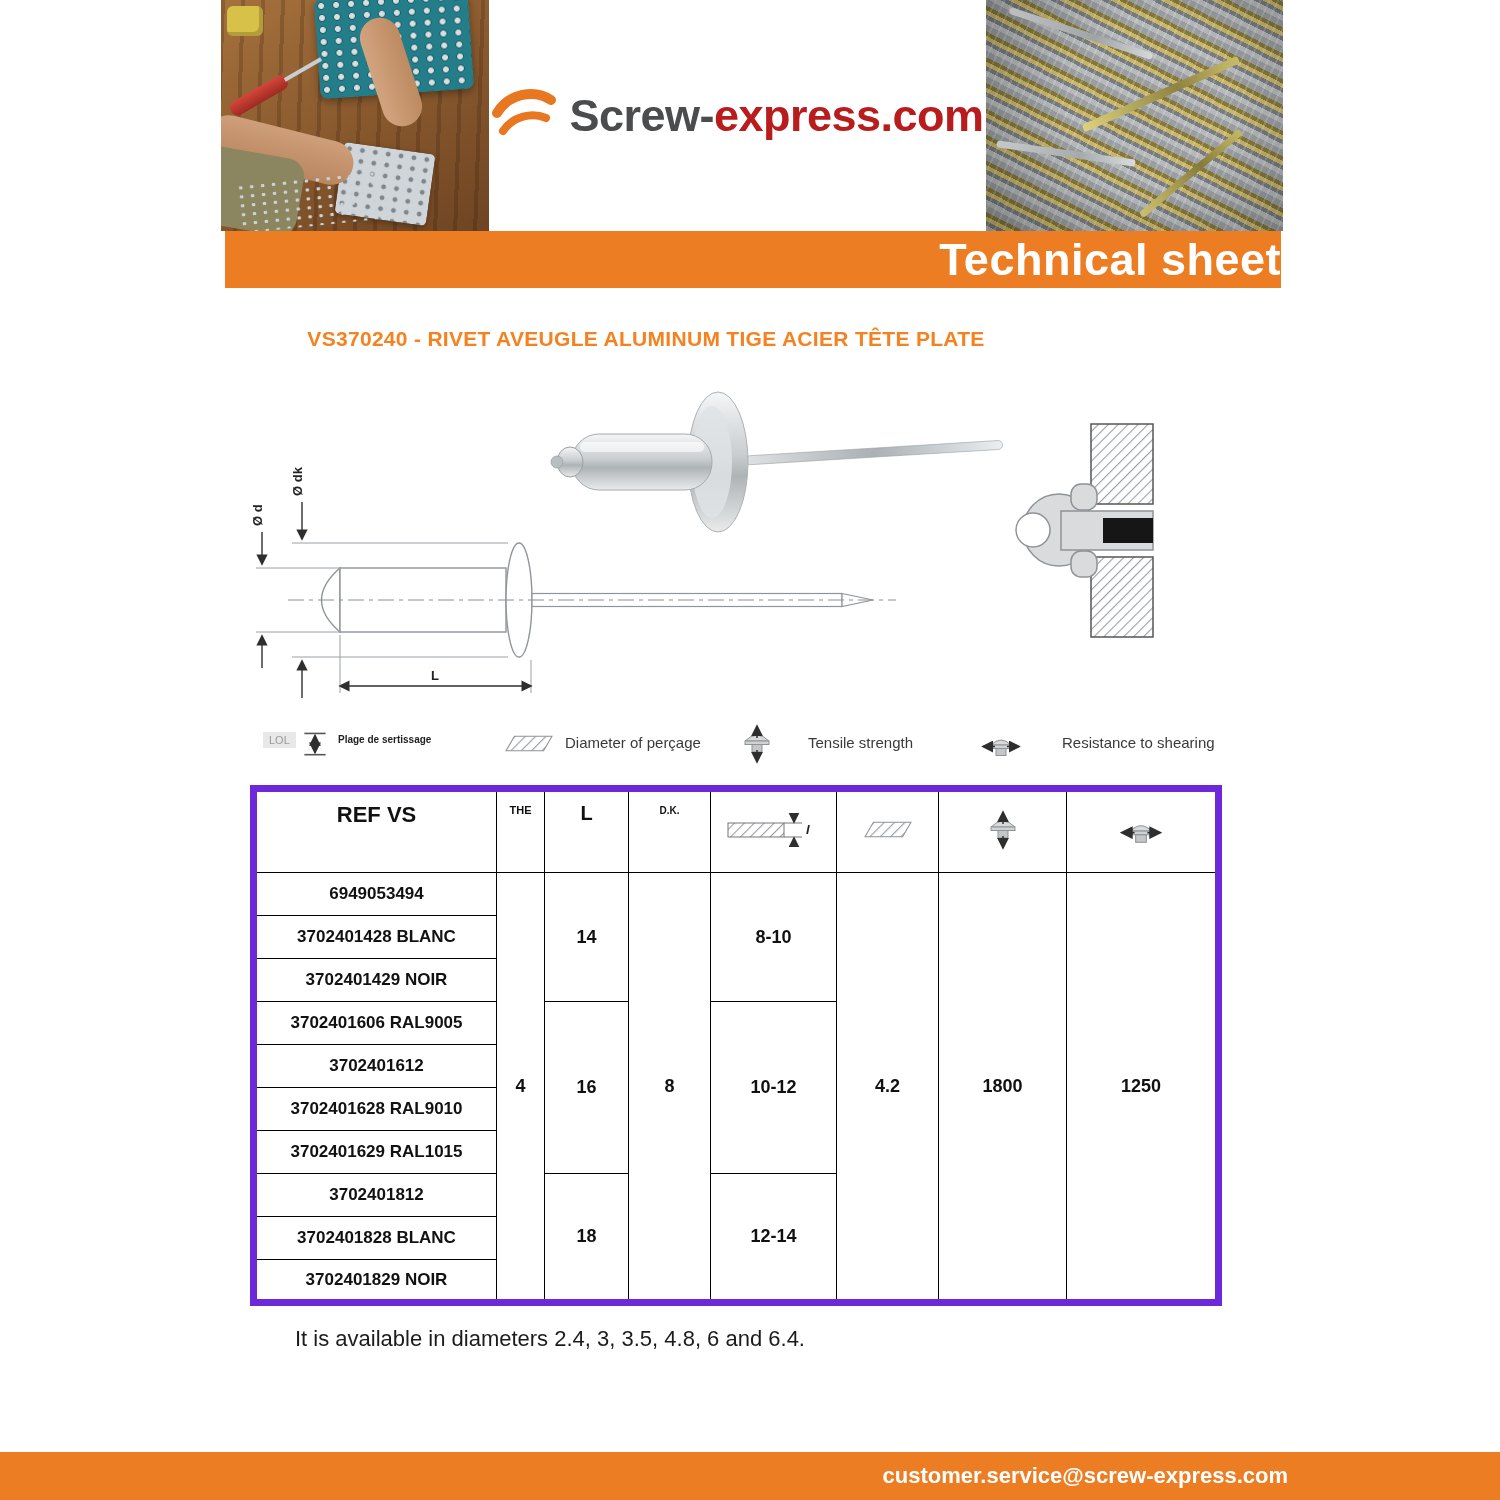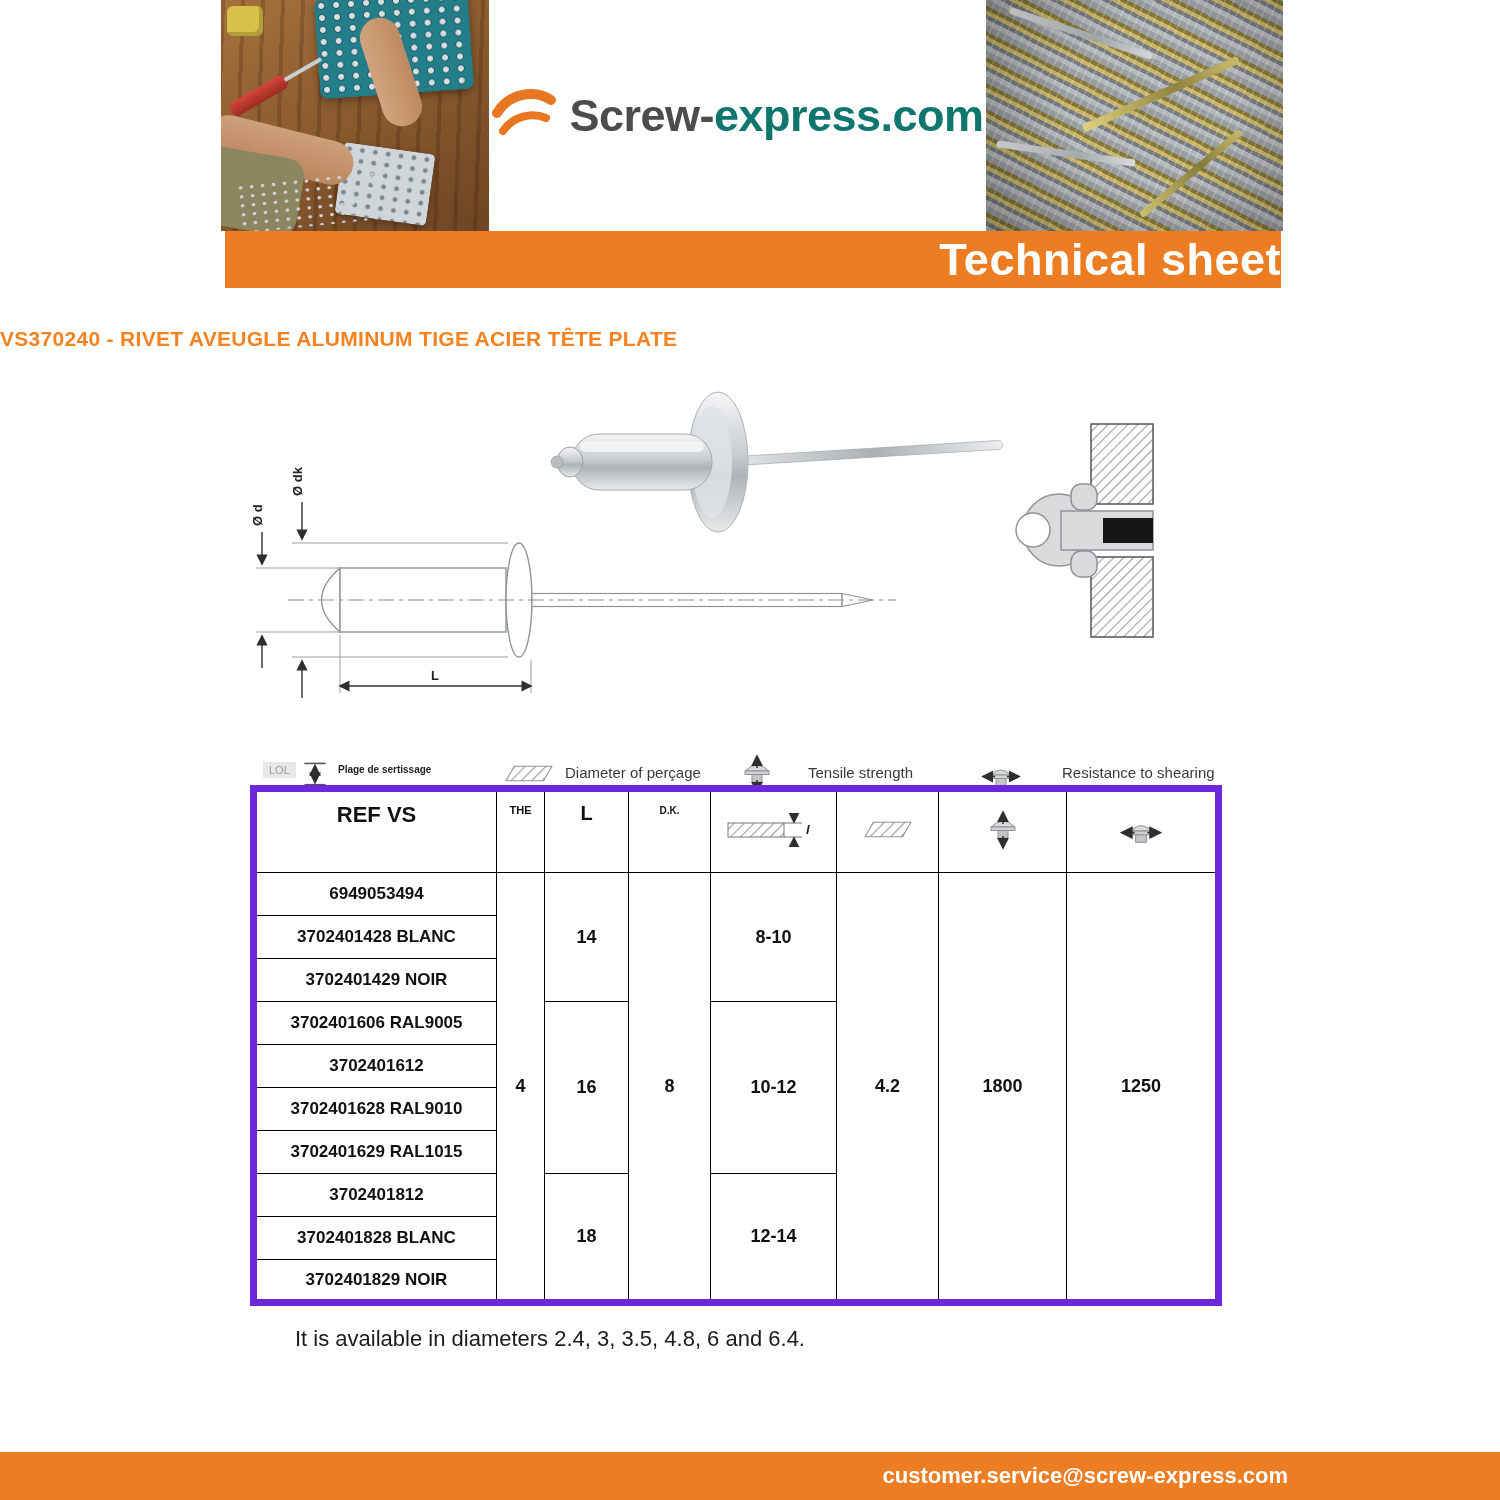--- a/index.html
+++ b/index.html
@@ -43,39 +43,39 @@
   .sc1 { left:20px; top:30px; width:150px; height:7px; background:linear-gradient(90deg,#e8eaeb,#9fa4a7 60%,#d6d9da); transform:rotate(18deg); }
   .sc2 { left:90px; top:90px; width:170px; height:8px; background:linear-gradient(90deg,#ded27e,#8f8340 60%,#cdc06c); transform:rotate(-24deg); }
   .sc3 { left:10px; top:150px; width:140px; height:7px; background:linear-gradient(90deg,#eceeef,#a6abae 60%,#dadcdd); transform:rotate(8deg); }
   .sc4 { left:140px; top:170px; width:130px; height:7px; background:linear-gradient(90deg,#d8cc76,#857a39 60%,#c9bd69); transform:rotate(-40deg); }
 
   
   .logo { position:absolute; left:489px; top:0; width:497px; height:231px;
     display:flex; align-items:center; justify-content:center; gap:12px; }
   .brand { font-size:45px; font-weight:bold; letter-spacing:-0.5px; white-space:nowrap; }
   .brand .pfx { color:#4a4c4e; }
-  .brand .sfx { color:#0f766e; }
+  .brand .sfx { color:#b91c1c; }
 
   
   .banner { position:absolute; left:225px; top:231px; width:1056px; height:57px;
     background:#ED7D23; color:#fff; display:flex; align-items:center; justify-content:flex-end;
     font-size:45px; font-weight:bold; letter-spacing:.5px; }
 
   
-  .sheet-title { position:absolute; left:0; top:327px; width:1292px; 
+  .sheet-title { position:absolute; left:0; top:327px; width:1292px; text-align:center;
     color:#F58220; font-size:21px; font-weight:600; letter-spacing:.3px; }
 
   
   .fig { position:absolute; }
   .fig-photo { left:500px; top:370px; }
   .fig-draw  { left:248px; top:430px; }
   .fig-cross { left:1015px; top:418px; }
 
   
-  .legend { position:absolute; left:0; top:754px; width:1341px; height:44px; }
+  .legend { position:absolute; left:0; top:724px; width:1341px; height:44px; }
   .legend > * { position:absolute; }
   .lol { left:263px; top:8px; background:#e8e8e8; color:#9a9a9a; font-size:11px; padding:2px 6px; }
   .lg-clamp { left:302px; top:2px; }
   .lg-t1 { left:338px; top:10px; font-weight:bold; color:#222; font-size:10px; }
   .lg-drill { left:505px; top:11px; }
   .lg-t2 { left:565px; top:10px; color:#3a3a3a; font-size:15px; }
   .lg-tens { left:739px; top:0px; }
   .lg-t3 { left:808px; top:10px; color:#3a3a3a; font-size:15px; }
   .lg-shear { left:981px; top:5px; }
   .lg-t4 { left:1062px; top:10px; color:#3a3a3a; font-size:15px; }

